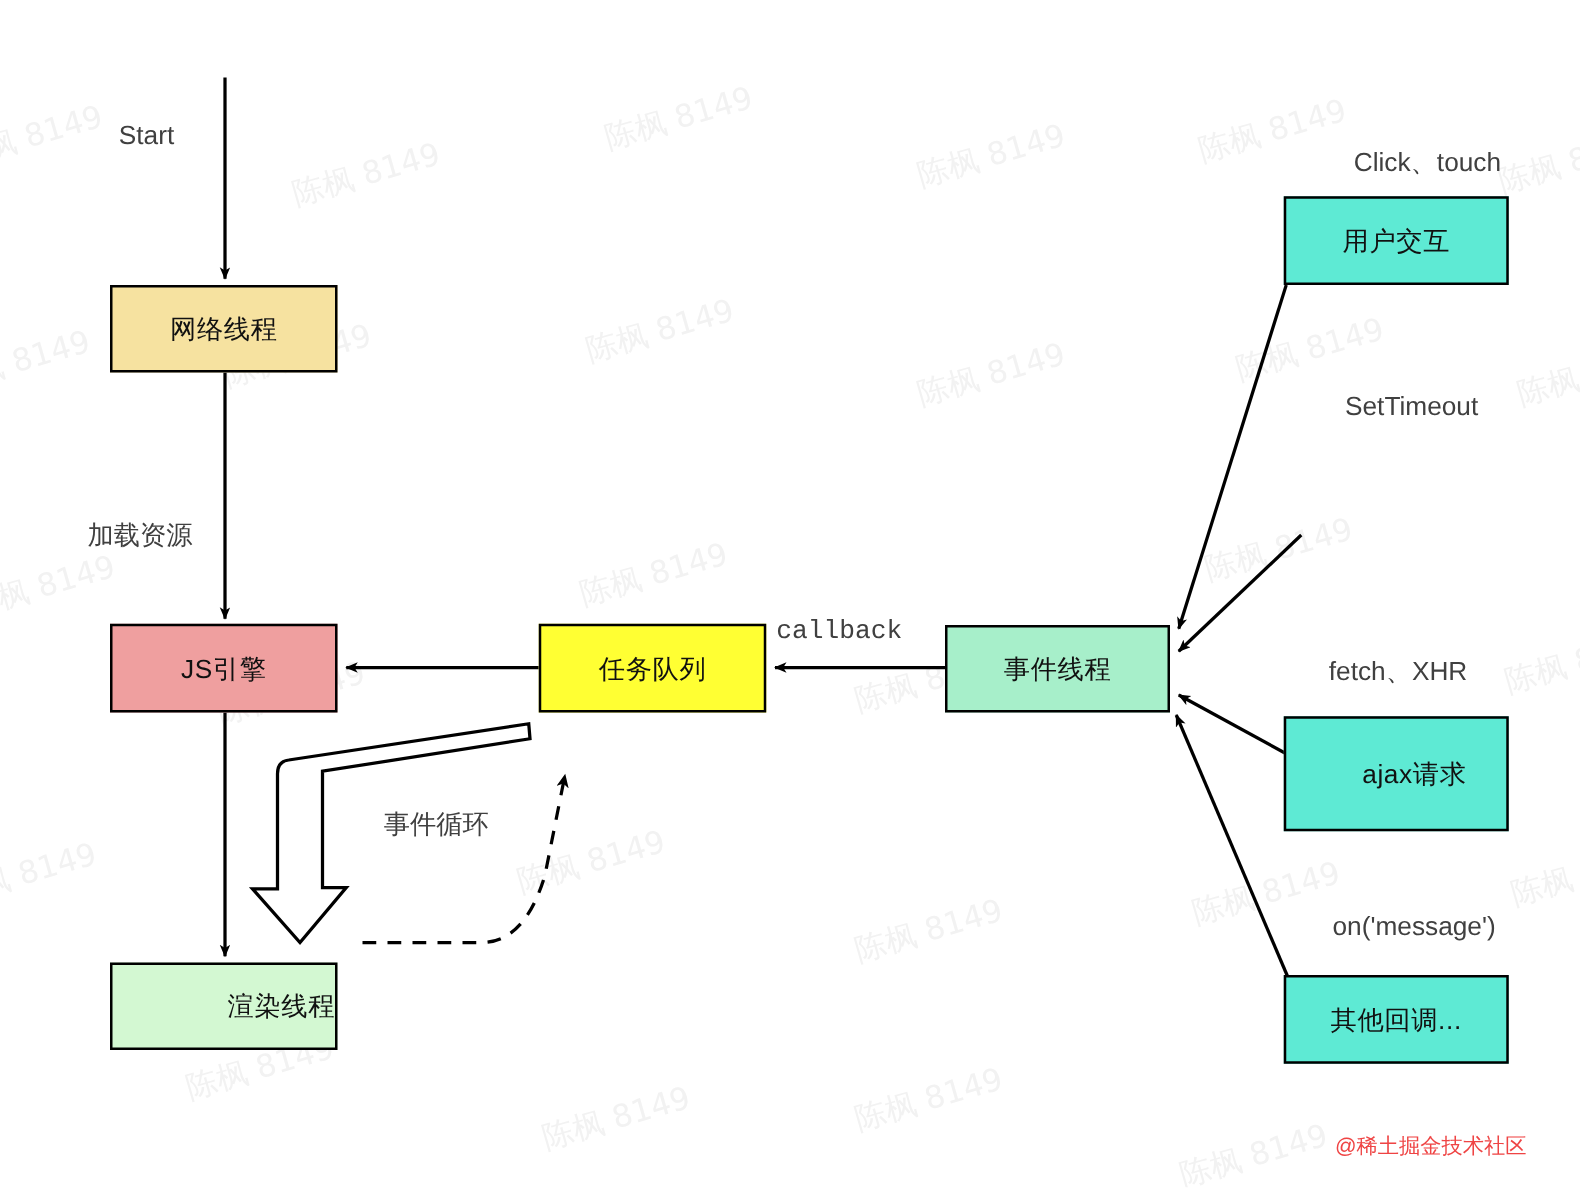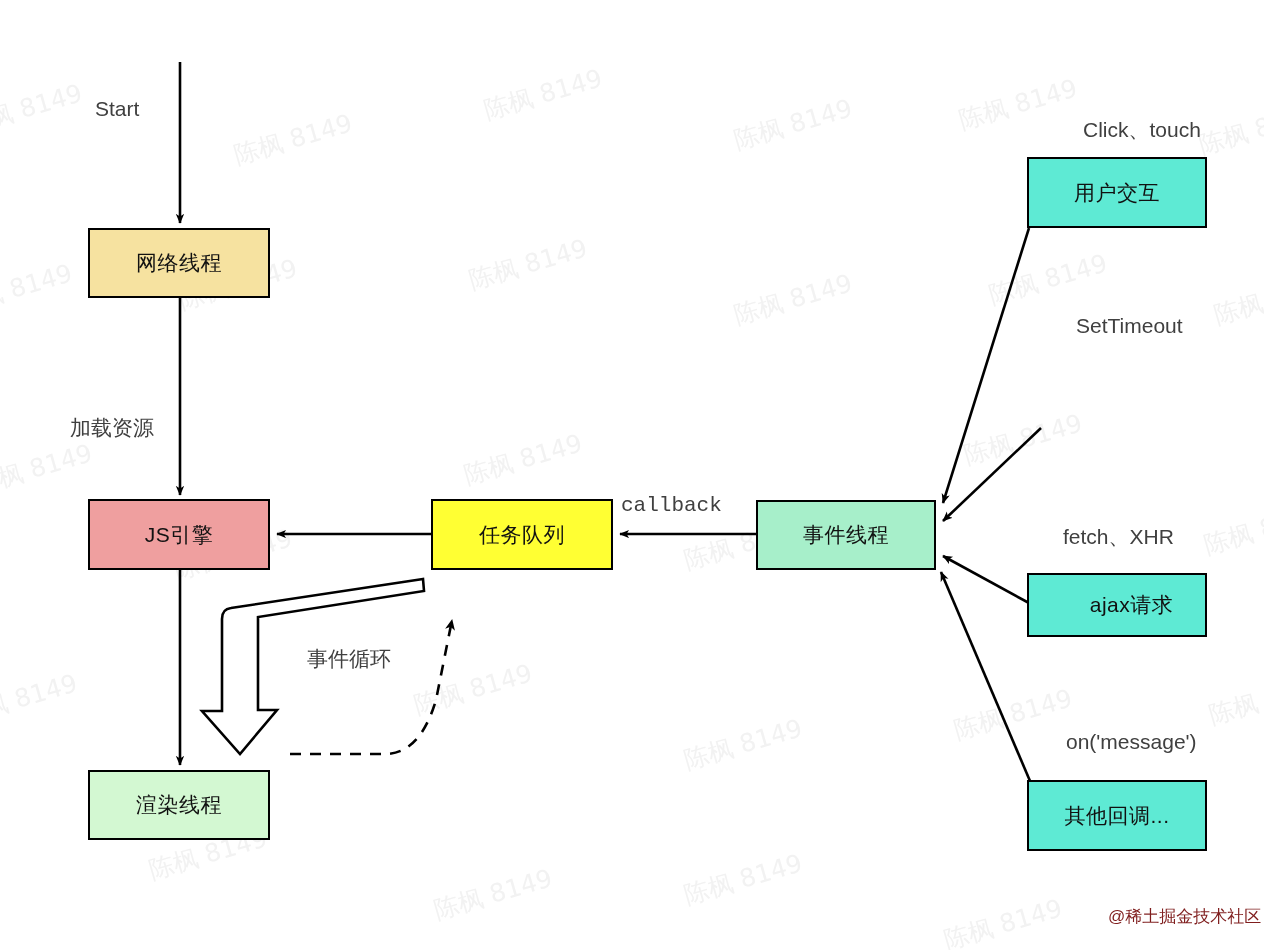--- a/index.html
+++ b/index.html
@@ -54,39 +54,38 @@
     color: #111111;
     letter-spacing: 0.5px;
   }
   .node-label {
     pointer-events: none;
   }
   .n-network  { background: #f6e2a0; }
   .n-js       { background: #ef9f9f; }
   .n-queue    { background: #ffff33; }
   .n-event    { background: #a7efca; }
-  .n-render   { background: #d3f8d2; }
+  .n-render   { background: #d3f8d2; justify-content: flex-end; }
   .n-side     { background: #5eead4; }
 
   
   .txt {
     position: absolute;
     z-index: 3;
     color: #404040;
     white-space: nowrap;
     font-size: 21px;
   }
   .txt-en { font-family: "Liberation Sans", sans-serif; }
   .credit {
     position: absolute;
     z-index: 3;
-    color: #7f1d1d;
+    color: #ef4444;
     font-size: 17px;
     white-space: nowrap;
-    margin-left: 40px;
   }
 </style>
 </head>
 <body>
 
 <div id="canvas">
 
   <div class="wm-layer">
     <div class="wm" style="left:-40px;  top:110px;">陈枫 8149</div>
     <div class="wm" style="left:230px;  top:140px;">陈枫 8149</div>
@@ -182,21 +181,21 @@
 
   <div class="node n-render" style="left:88px; top:770px; width:182px; height:70px;">
     <span class="node-label">渲染线程</span>
   </div>
 
   <div class="node n-side" style="left:1027px; top:157px; width:180px; height:71px;">
     <span class="node-label">用户交互</span>
   </div>
 
 
-  <div class="node n-side" style="left:1027px; top:573px; width:180px; height:64px;padding-left:29px;">
+  <div class="node n-side" style="left:1027px; top:573px; width:180px; height:92px;padding-left:29px;">
     <span class="node-label">ajax请求</span>
   </div>
 
   <div class="node n-side" style="left:1027px; top:780px; width:180px; height:71px;">
     <span class="node-label">其他回调...</span>
   </div>
 
   <div class="txt txt-en" style="left:95px; top:97px;">Start</div>
 
   <div class="txt" style="left:70px; top:370px;margin-top:44px;">加载资源</div>

